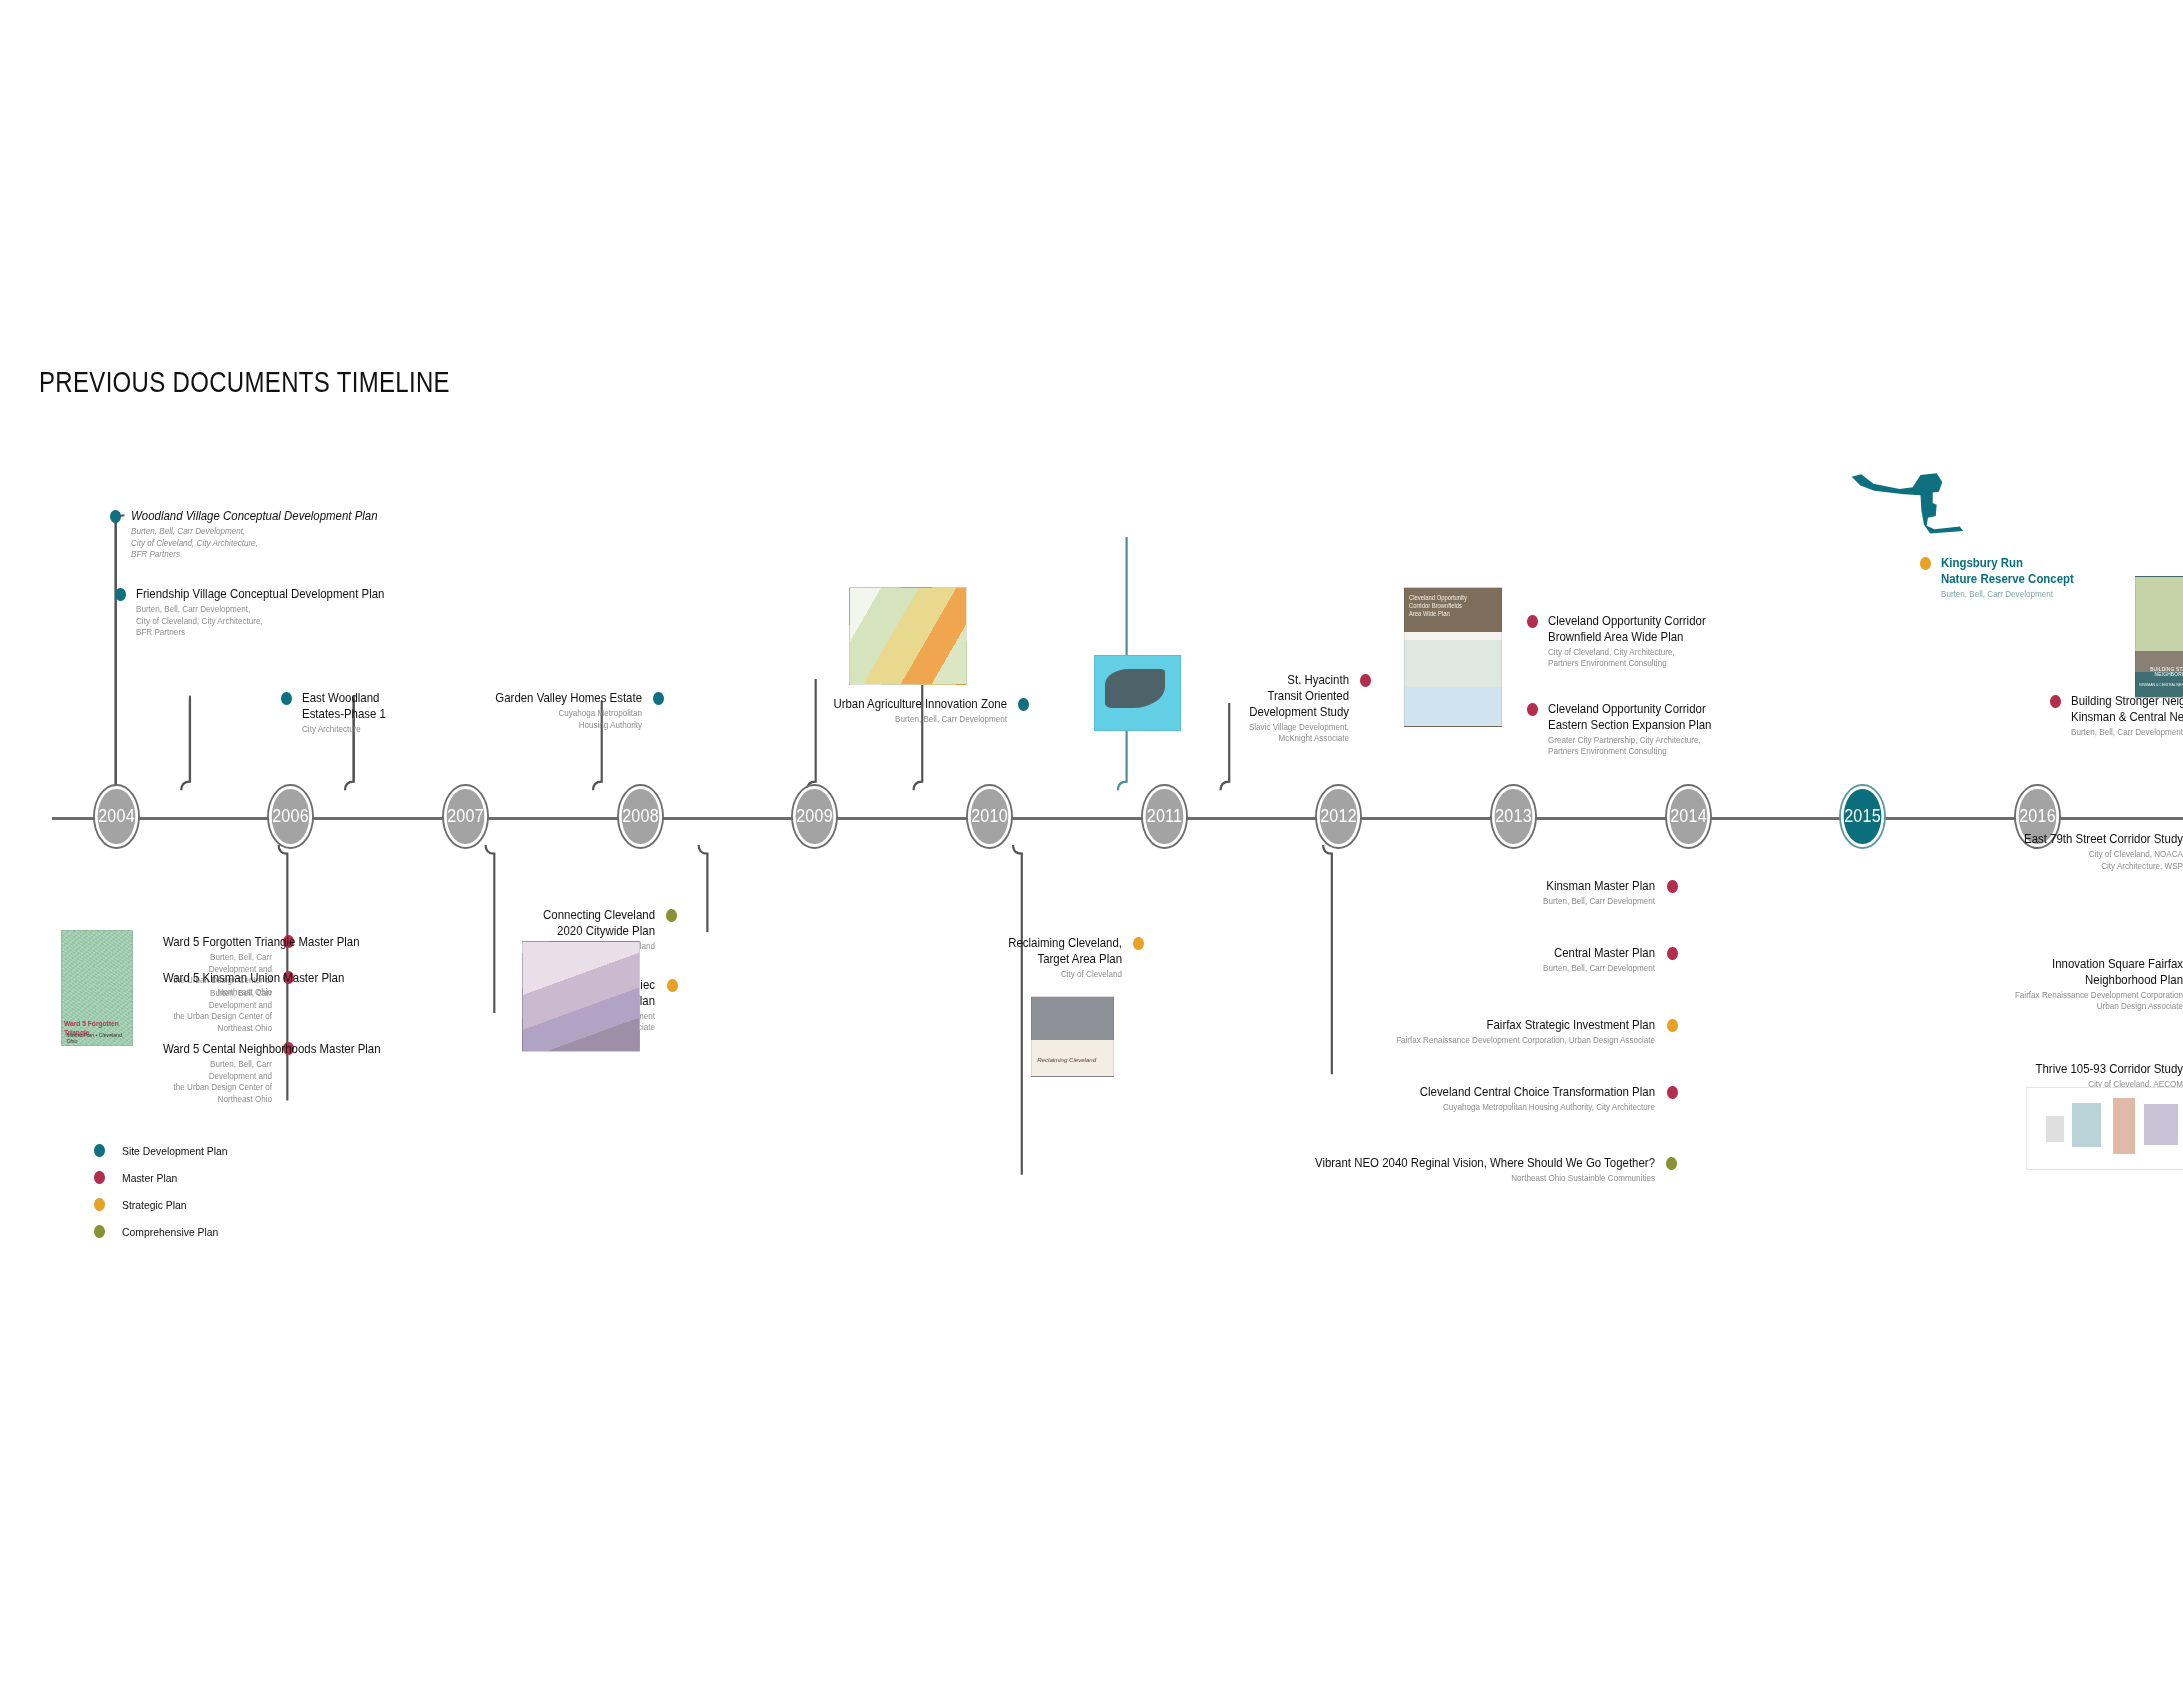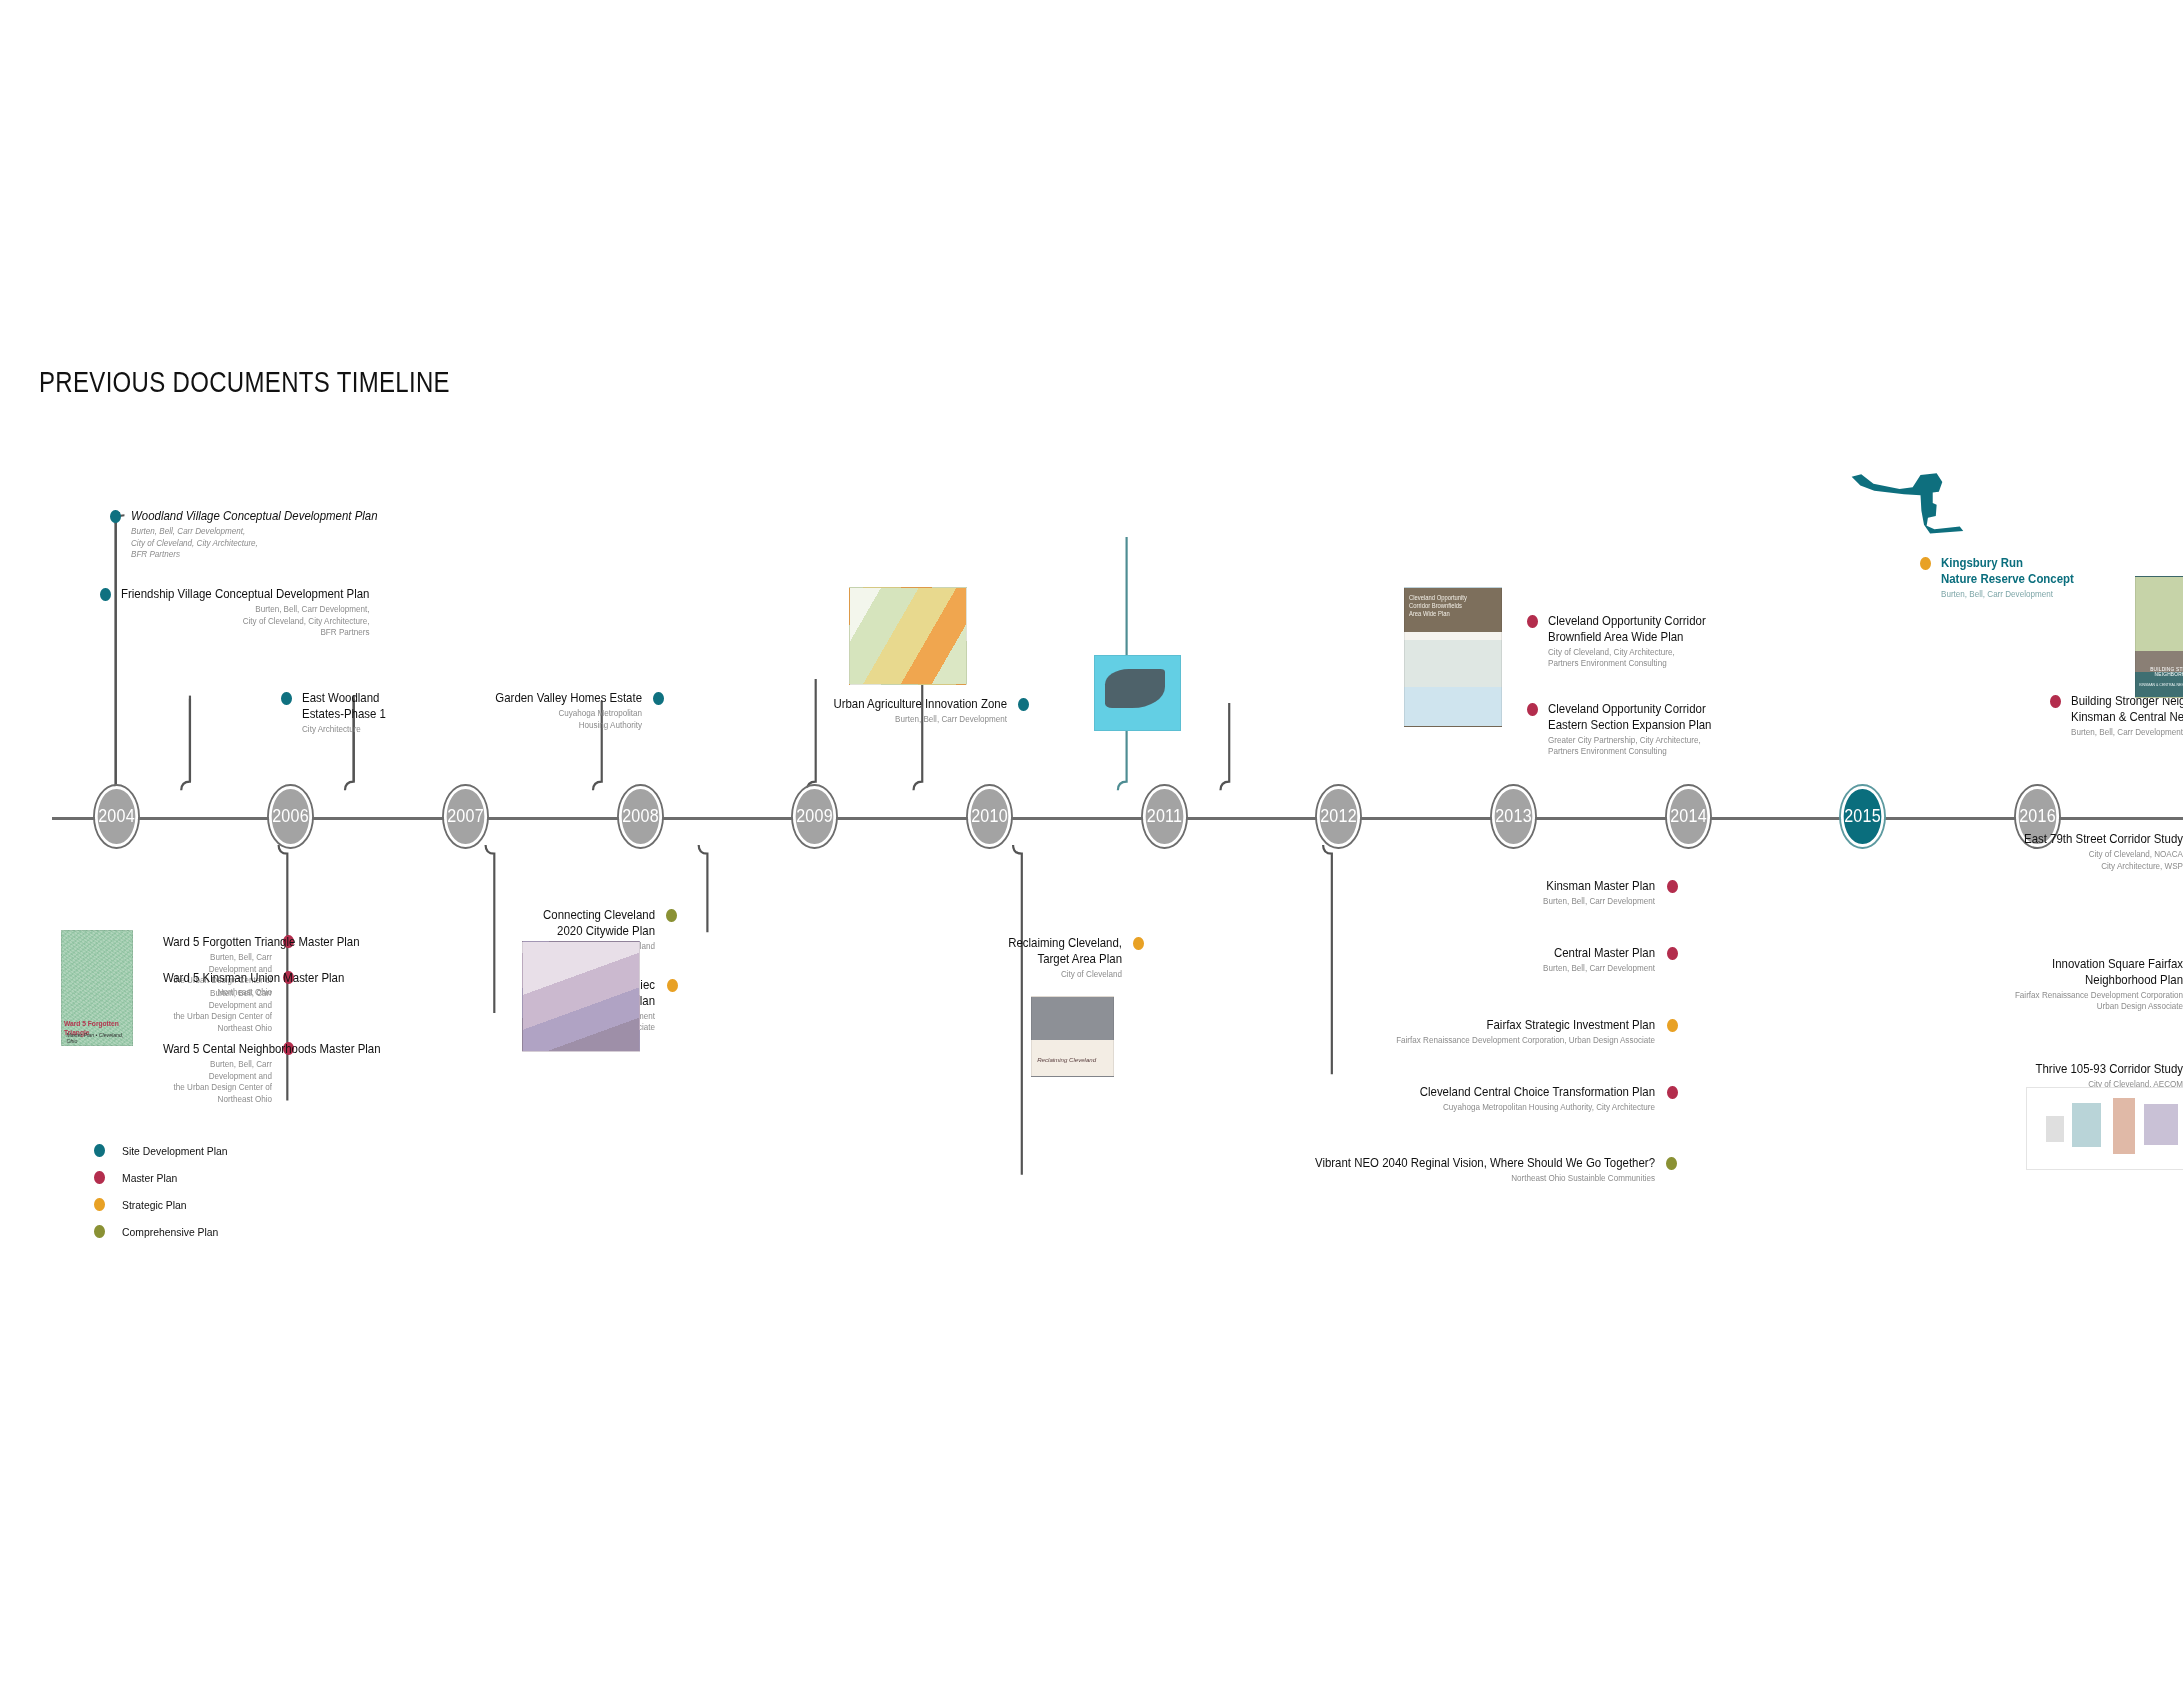--- a/index.html
+++ b/index.html
@@ -156,21 +156,21 @@
     </div>
 
   <div class="entry" style="left:131px; top:508px;font-style:italic;">
     <div class="dot site" style="left:-21px; top:1.7px;"></div>
     <div class="ttl">Woodland Village Conceptual Development Plan</div>
     <div class="sub" style="white-space:pre-line;">Burten, Bell, Carr Development,
 City of Cleveland, City Architecture,
 BFR Partners</div>
   </div>
 
-  <div class="entry" style="left:121px; top:586px;text-align:right;">
+  <div class="entry" style="left:136px; top:586px;">
     <div class="dot site" style="left:-21px; top:1.7px;"></div>
     <div class="ttl">Friendship Village Conceptual Development Plan</div>
     <div class="sub" style="white-space:pre-line;">Burten, Bell, Carr Development,
 City of Cleveland, City Architecture,
 BFR Partners</div>
   </div>
 
   <div class="entry" style="left:302px; top:690px;">
     <div class="dot site" style="left:-21px; top:1.7px;"></div>
     <div class="ttl" style="white-space:pre-line;">East Woodland
@@ -184,20 +184,28 @@
     <div class="sub" style="white-space:pre-line;">Cuyahoga Metropolitan
 Housing Authority</div>
   </div>
 
   <div class="entry ra" style="left:594px; top:696px; width:413px;">
     <div class="dot site" style="left:424px; top:1.7px;"></div>
     <div class="ttl">Urban Agriculture Innovation Zone</div>
     <div class="sub">Burten, Bell, Carr Development</div>
   </div>
 
+  <div class="entry ra" style="left:1074px; top:672px; width:275px;">
+    <div class="dot master" style="left:286px; top:1.7px;"></div>
+    <div class="ttl" style="white-space:pre-line;">St. Hyacinth
+Transit Oriented
+Development Study</div>
+    <div class="sub" style="white-space:pre-line;">Slavic Village Development,
+McKnight Associate</div>
+  </div>
 
   <div class="entry" style="left:1548px; top:613px;">
     <div class="dot master" style="left:-21px; top:1.7px;"></div>
     <div class="ttl" style="white-space:pre-line;">Cleveland Opportunity Corridor
 Brownfield Area Wide Plan</div>
     <div class="sub" style="white-space:pre-line;">City of Cleveland, City Architecture,
 Partners Environment Consulting</div>
   </div>
 
   <div class="entry" style="left:1548px; top:701px;">

